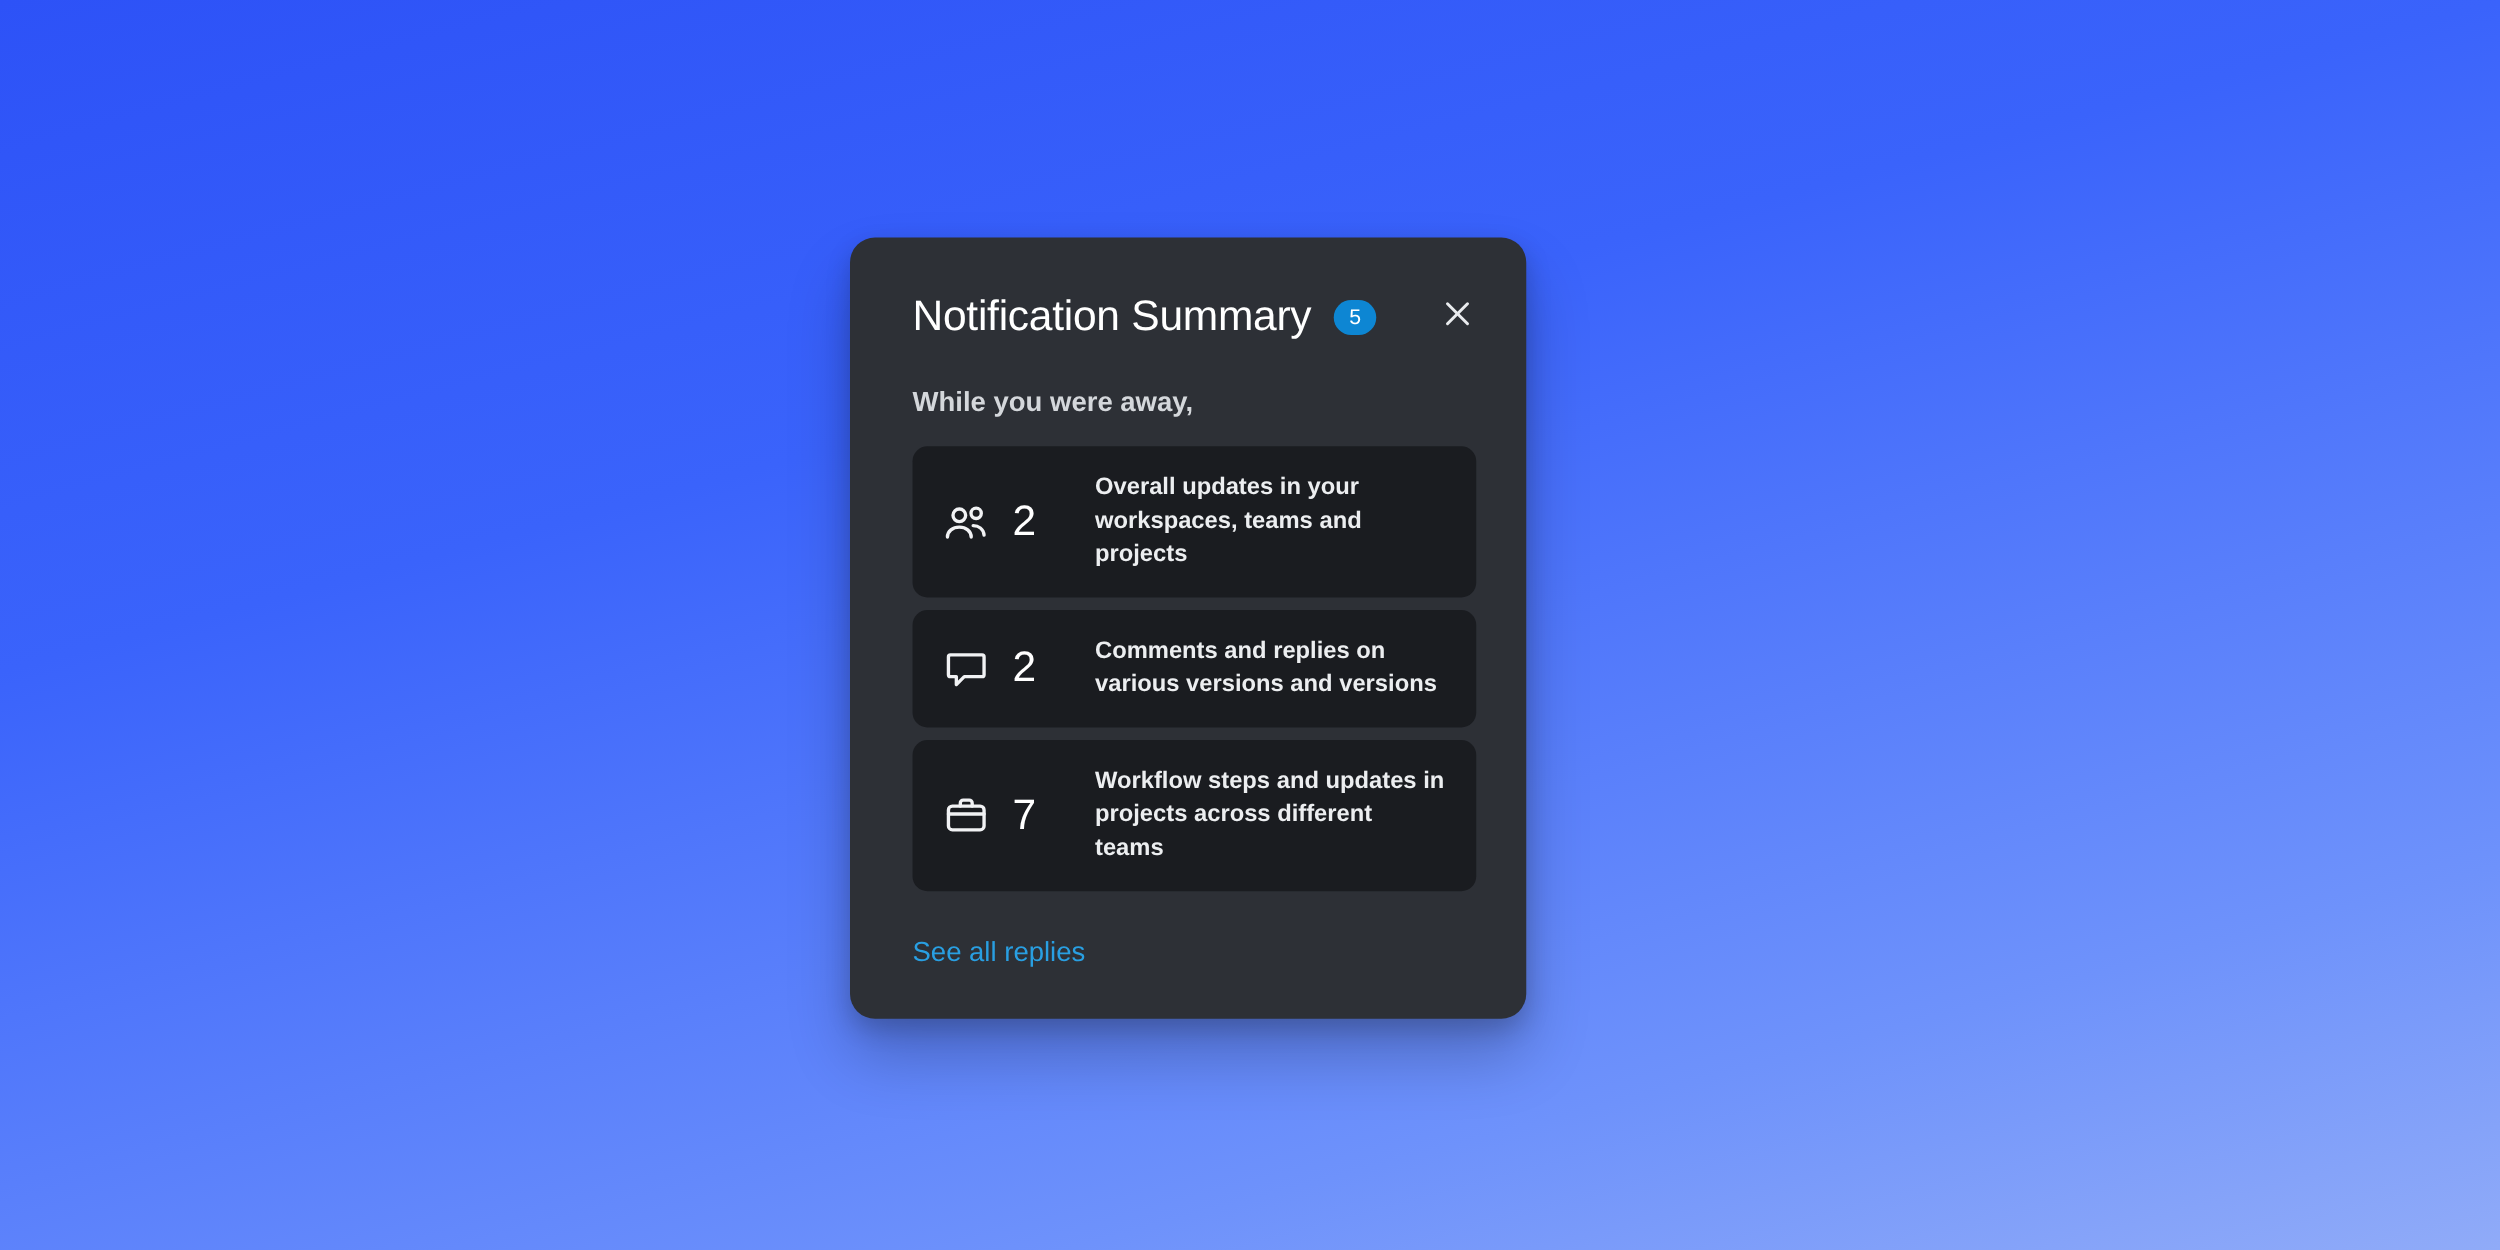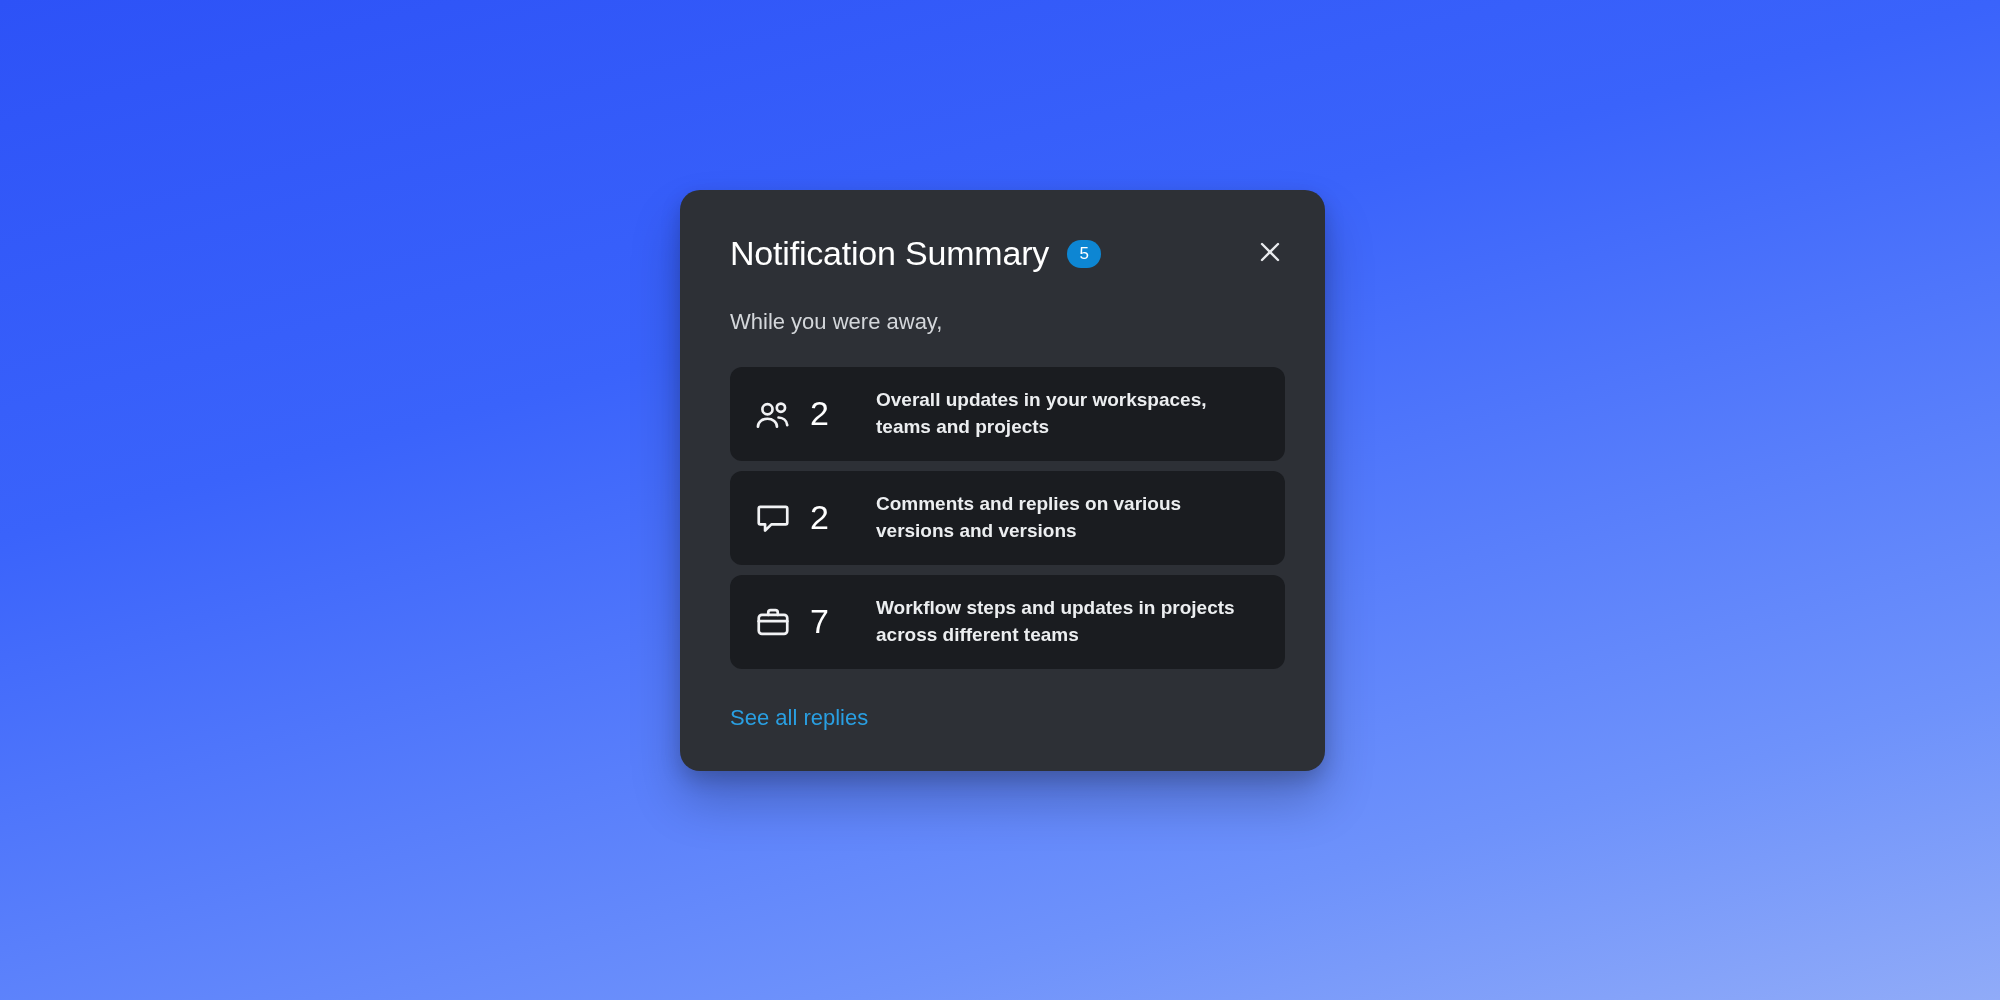--- a/index.html
+++ b/index.html
@@ -9,21 +9,21 @@
     background: linear-gradient(165deg, #2d52f7 0%, #3a63fb 35%, #6e92fb 80%, #90abf8 100%);
     width: 2000px;
     height: 1000px;
     position: relative;
     overflow: hidden;
   }
   .card {
     position: absolute;
     left: 680px;
     top: 190px;
-    width: 645px;
+    width: 541px;
     background: #2d3036;
     border-radius: 20px;
     padding: 44px 40px 40px 50px;
     box-shadow: 0 30px 50px rgba(0,0,0,0.22), 0 8px 20px rgba(0,0,0,0.18);
     color: #fff;
   }
   .header {
     display: flex;
     align-items: center;
     justify-content: space-between;
@@ -56,22 +56,22 @@
     display: flex;
     align-items: center;
     justify-content: center;
     cursor: pointer;
     color: #e9ebee;
   }
   .close-btn svg { stroke: currentColor; }
   .subtitle {
     font-size: 22px;
     color: #d4d7db;
-    font-weight: 400;
-    margin-bottom: 32px;
+    font-weight: 700;
+    margin-bottom: 22px;
   }
   .items {
     display: flex;
     flex-direction: column;
     gap: 10px;
     margin-bottom: 36px;
   }
   .item {
     background: #1a1c20;
     border-radius: 12px;

